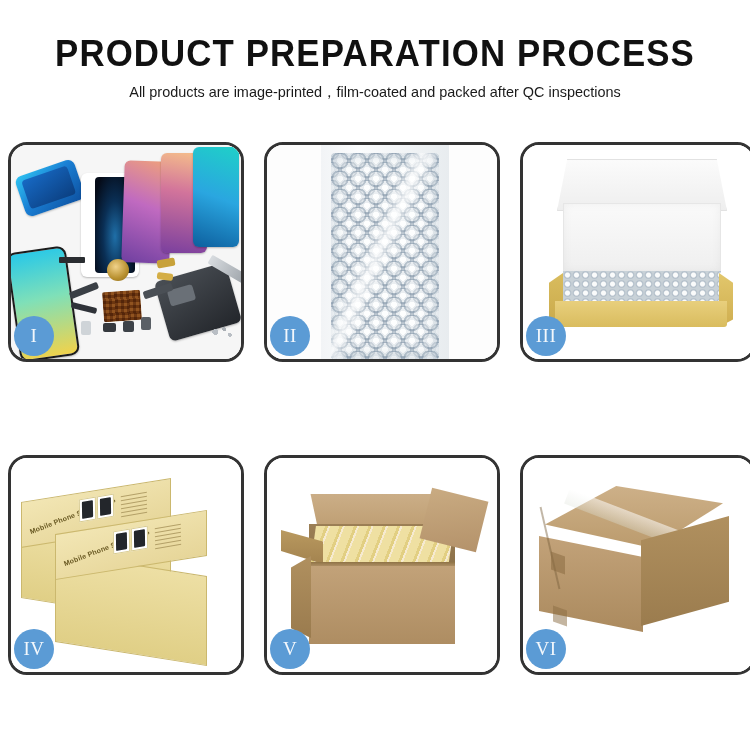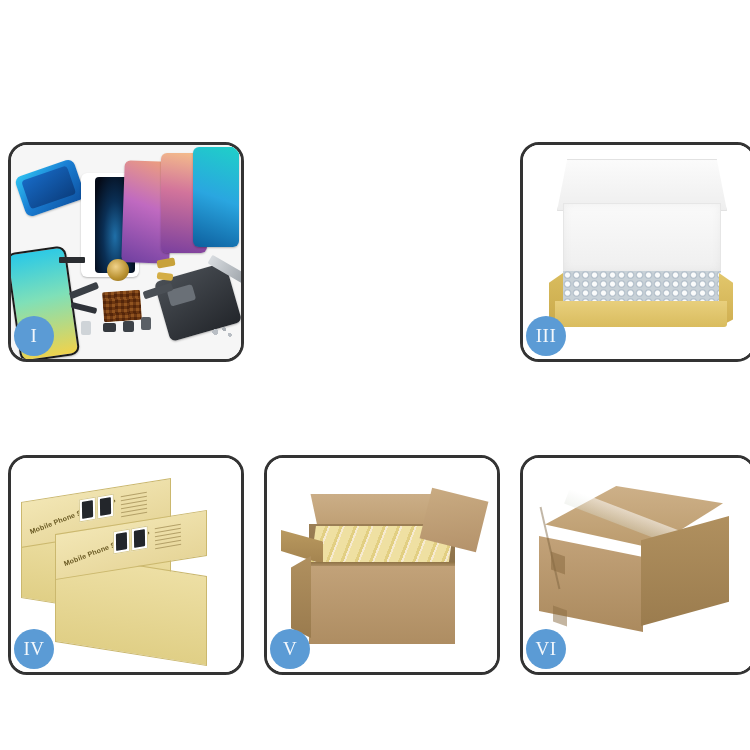--- a/index.html
+++ b/index.html
@@ -385,20 +385,24 @@
     background: linear-gradient(180deg,#fbfbfb,#f0f0f0);
     clip-path: polygon(32% 0, 100% 14%, 92% 86%, 4% 70%);
     z-index:-1;
   }
 </style>
 </head>
 <body>
 
 <div class="page">
 
+  <div class="header">
+    <div class="title">PRODUCT PREPARATION PROCESS</div>
+    <div class="subtitle">All products are image-printed，film-coated and packed after QC inspections</div>
+  </div>
 
   <div class="grid">
 
     <div class="panel p1">
       <div class="stage">
         <div class="scr scr-blue"></div>
         <div class="scr scr-black"></div>
         <div class="scr scr-purple"></div>
         <div class="scr scr-plum"></div>
         <div class="scr scr-teal"></div>
@@ -415,20 +419,28 @@
         <div class="part-s3"></div>
         <div class="part-s4"></div>
         <div class="part-s5"></div>
         <div class="part-s6"></div>
         <div class="screws"></div>
         <div class="tweezer"></div>
       </div>
       <div class="badge">I</div>
     </div>
 
+    <div class="panel p2">
+      <div class="stage">
+        <div class="wrapsheet"></div>
+        <div class="bubbles"></div>
+        <div class="bub-gloss"></div>
+      </div>
+      <div class="badge">II</div>
+    </div>
 
     <div class="panel p3">
       <div class="stage">
         <div class="b3-lid"></div>
         <div class="b3-foam"></div>
         <div class="b3-bubble"></div>
         <div class="b3-left"></div>
         <div class="b3-right"></div>
         <div class="b3-front"></div>
       </div>

